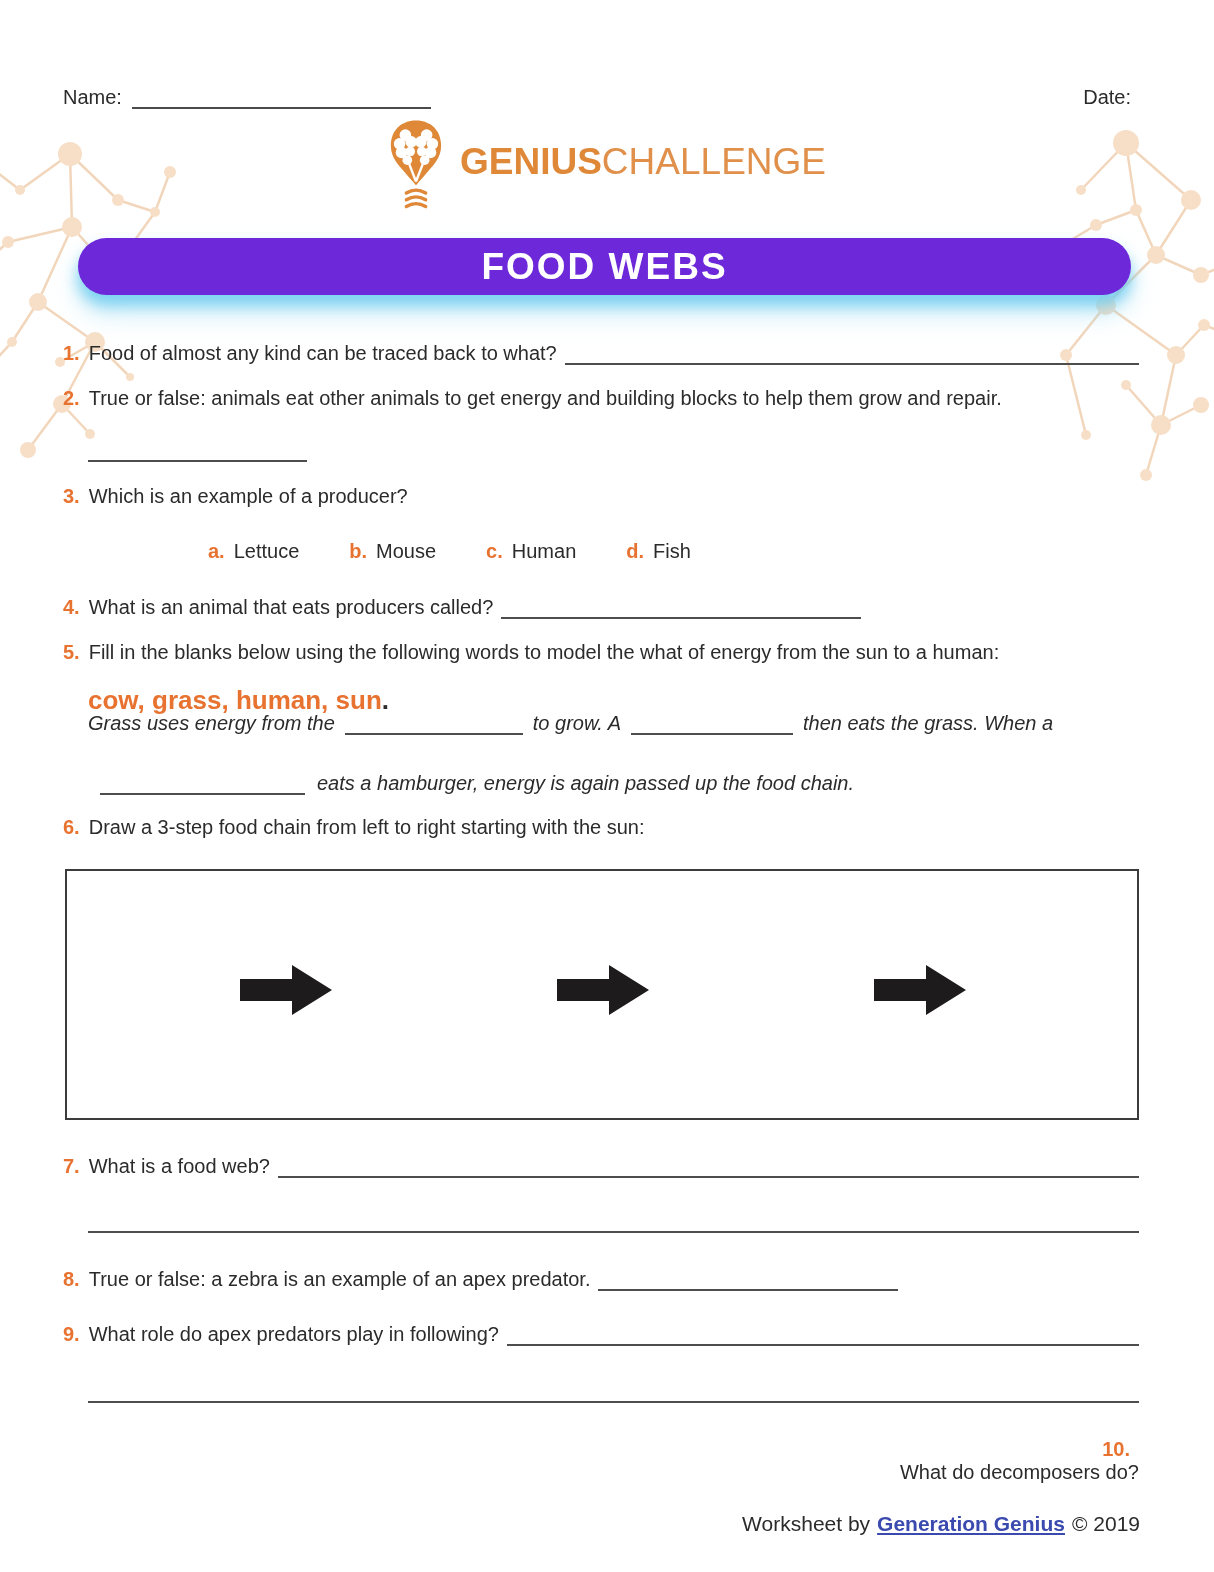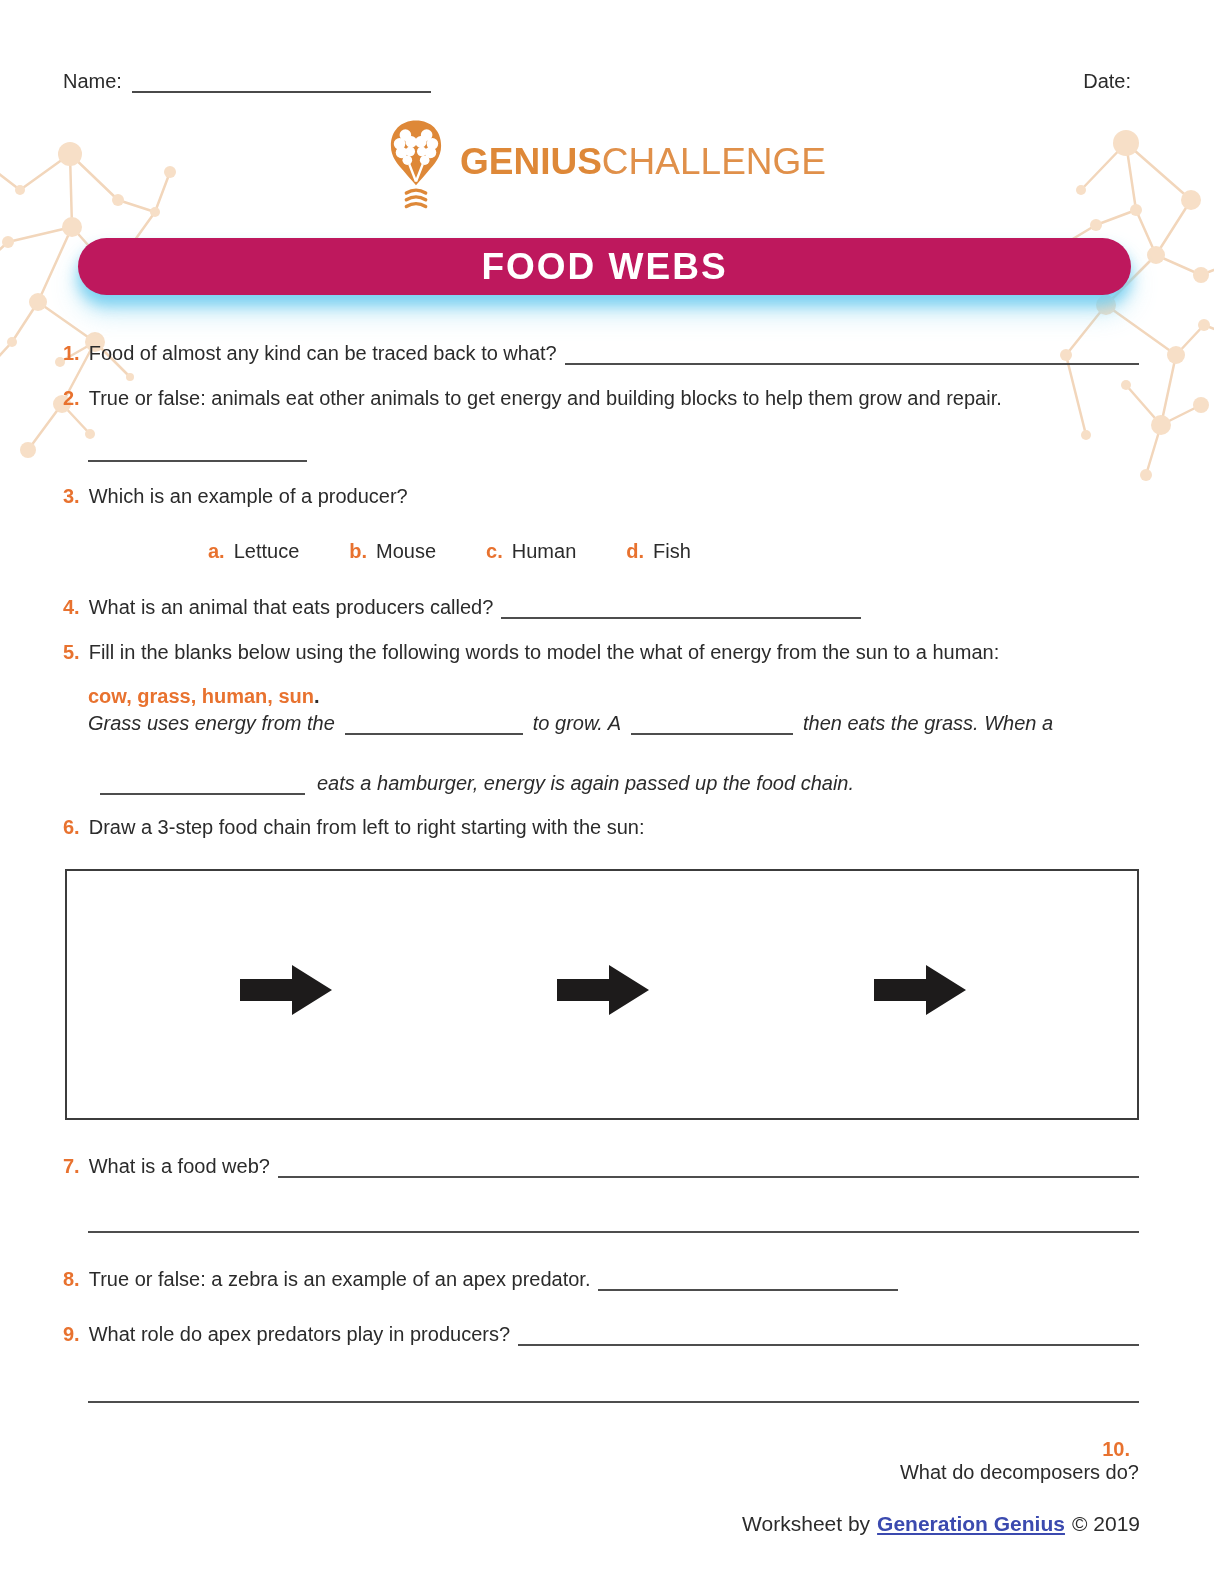--- a/index.html
+++ b/index.html
@@ -10,36 +10,36 @@
   }
   .abs { position:absolute; }
 
   
   .deco { position:absolute; z-index:0; }
   #deco-left { left:0; top:112px; }
   #deco-right { left:986px; top:105px; }
 
   
   .field-row { display:flex; align-items:flex-end; font-size:20px; z-index:2; }
-  .field-row .label { white-space:nowrap; margin-right:10px; }
+  .field-row .label { white-space:nowrap; margin-right:10px;margin-top:16px; }
   .hline { display:inline-block; border-bottom:2px solid #4a4a4a; }
   #name-row { left:63px; top:70px; width:368px; }
   #date-row { left:785px; top:70px; width:356px;flex-direction:column; }
   .field-row .hline { flex:1; height:22px; }
 
   
   #logo-row { left:0; top:116px; width:1214px; display:flex; justify-content:center; align-items:center; gap:16px; z-index:2; }
   .logo-text { font-size:37px; letter-spacing:0px; line-height:1; padding-bottom:10px; }
   .logo-bold { color:#de8838; font-weight:800; }
   .logo-light { color:#e0904a; font-weight:400; }
 
   
   #banner {
     left:78px; top:238px; width:1053px; height:57px; border-radius:29px;
-    background:#be185d; z-index:2;
+    background:#6d28d9; z-index:2;
     box-shadow:0 10px 14px rgba(110,205,240,0.85), 0 18px 26px rgba(130,210,240,0.45);
     display:flex; align-items:center; justify-content:center;
   }
   #banner .title { color:#ffffff; font-weight:bold; font-size:37px; letter-spacing:2px; }
 
   
   .q { display:flex; align-items:flex-end; font-size:20px; z-index:2; }
   .qnum { color:#e8722f; font-weight:bold; margin-right:9px; white-space:nowrap; }
   .qtext { white-space:nowrap; }
   .blank-grow { flex:1; border-bottom:2px solid #4d4d4d; height:20px; margin-left:8px; }
@@ -48,21 +48,21 @@
 
   #q1 { left:63px; top:342px; width:1076px; }
   #q2 { left:63px; top:387px; width:1076px; }
   #q2-blank { left:88px; top:446px; width:219px; }
   #q3 { left:63px; top:485px; width:1076px; }
   #q3-options { left:208px; top:540px; display:flex; gap:50px; font-size:20px; z-index:2; }
   .opt { display:flex; align-items:baseline; }
   #q4 { left:63px; top:596px; width:1076px; }
   #q4 .blank { width:360px; }
   #q5 { left:63px; top:641px; width:1076px; }
-  #word-bank { left:88px; top:685px; font-size:20px; font-weight:bold; z-index:2; }
+  #word-bank { left:88px; top:685px; font-size:26px; font-weight:bold; z-index:2; }
   #word-bank .wb { color:#e8722f; }
   #word-bank .wbdot { color:#2b2b2b; }
   .fill-line { display:flex; align-items:flex-end; font-size:20px; font-style:italic; z-index:2; }
   .fill-line .seg { white-space:nowrap; }
   .fill-line .blank { margin:0 10px; }
   #q5-line1 { left:88px; top:712px; }
   #q5-line1 .b1 { width:178px; }
   #q5-line1 .b2 { width:162px; }
   #q5-line2 { left:100px; top:772px; }
   #q5-line2 .b1 { width:205px; margin:0 12px 0 0; }
@@ -260,21 +260,21 @@
 <div id="q7-line2" class="uline"></div>
 
 <div id="q8" class="abs q">
   <span class="qnum">8.</span>
   <span class="qtext">True or false: a zebra is an example of an apex predator.</span>
   <span class="blank" style="width:300px; margin-left:8px;"></span>
 </div>
 
 <div id="q9" class="abs q">
   <span class="qnum">9.</span>
-  <span class="qtext">What role do apex predators play in producers?</span>
+  <span class="qtext">What role do apex predators play in following?</span>
   <span class="blank-grow"></span>
 </div>
 <div id="q9-line2" class="uline"></div>
 
 <div id="q10" class="abs q">
   <span class="qnum">10.</span>
   <span class="qtext">What do decomposers do?</span>
   <span class="blank-grow"></span>
 </div>
 

